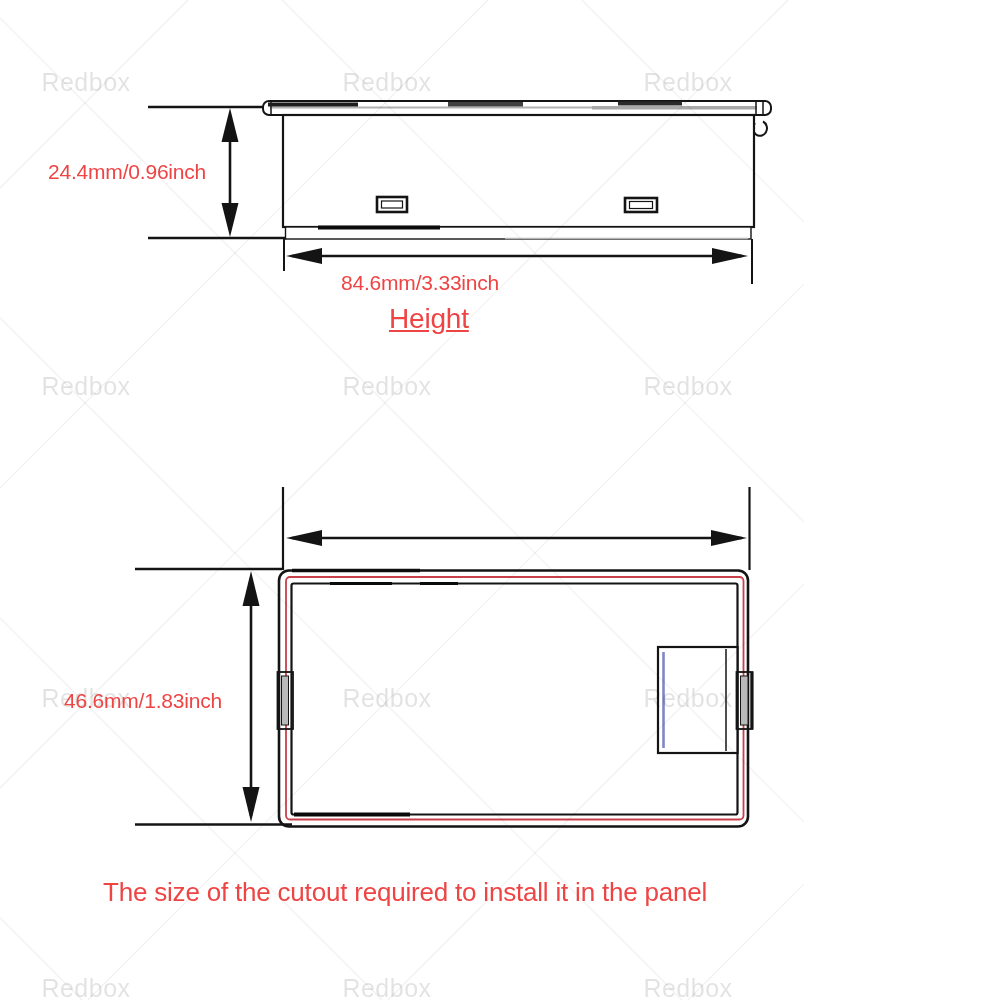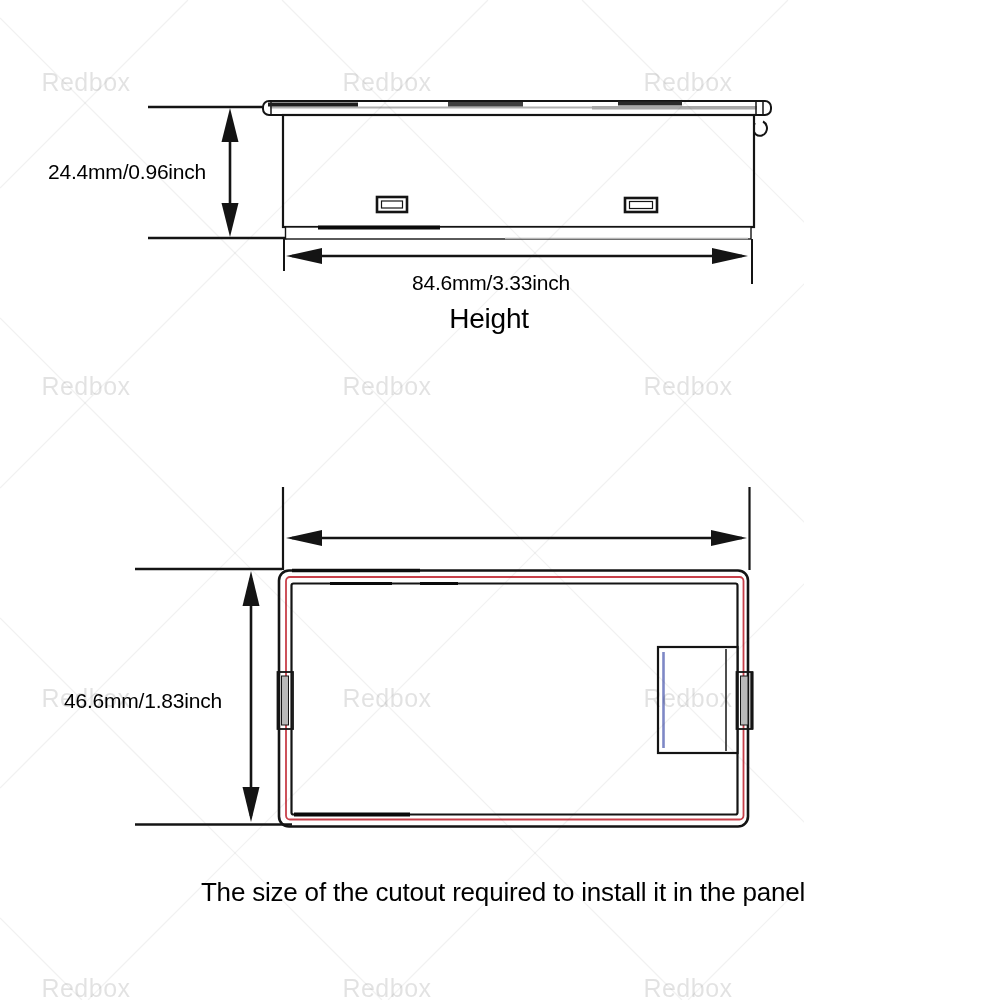--- a/index.html
+++ b/index.html
@@ -2,27 +2,27 @@
 <html><head>
 <meta charset="utf-8">
 <style>
   html,body{margin:0;padding:0;background:#ffffff;}
   .stage{
     position:relative;width:804px;height:1000px;background:#ffffff;
     overflow:hidden;font-family:"Liberation Sans","DejaVu Sans",sans-serif;
   }
   .stage svg{position:absolute;left:0;top:0;}
   .label{
-    position:absolute;color:#000000;letter-spacing:-0.2px;
+    position:absolute;color:#ef4444;letter-spacing:-0.2px;
     white-space:nowrap;line-height:1.1;
   }
   .dim{font-size:21px;}
-  .big{font-size:28px;}
+  .big{font-size:28px;text-decoration:underline;}
   .caption{font-size:26px;}
-  .center{text-align:center;}
+  .center{text-align:left;}
   .right{text-align:center;}
   .wm{
     position:absolute;font-size:25px;color:rgba(0,0,0,0.115);
     transform:translate(-50%,-50%);letter-spacing:0.5px;white-space:nowrap;
   }
 </style>
 </head>
 <body>
 
 <div class="stage">

